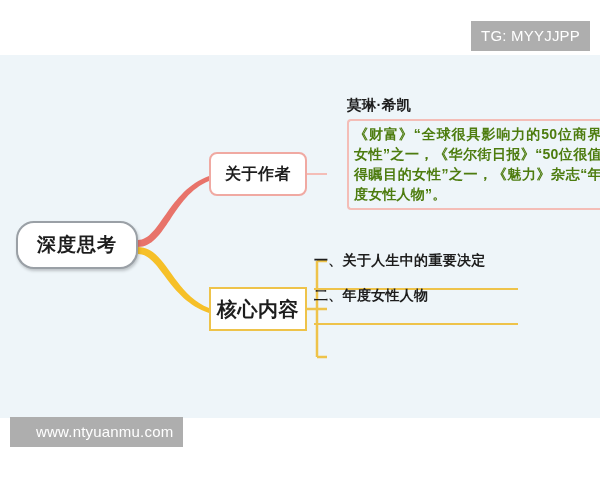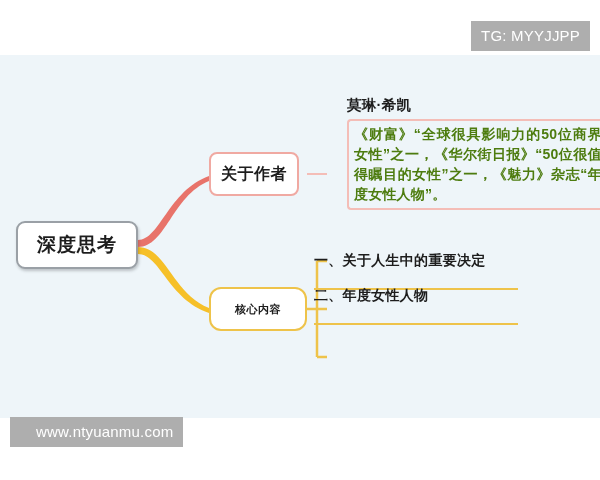--- a/index.html
+++ b/index.html
@@ -68,47 +68,47 @@
     color: #1d1d1d;
     white-space: nowrap;
   }
 
   #root-node {
     left: 16px;
     top: 166px;
     width: 122px;
     height: 48px;
     border: 2px solid #9aa0a6;
-    border-radius: 9px;
+    border-radius: 18px;
     font-size: 19px;
     letter-spacing: 1px;
     box-shadow: 1px 2px 3px rgba(60,64,67,.28);
     z-index: 4;
   }
 
   #branch-author {
     left: 209px;
     top: 97px;
-    width: 90px;
+    width: 98px;
     height: 44px;
     border: 2px solid #f0a9a2;
     border-radius: 8px;
     font-size: 16px;
     letter-spacing: .5px;
     z-index: 4;
   }
 
   #branch-core {
     left: 209px;
     top: 232px;
     width: 98px;
     height: 44px;
     border: 2px solid #eec34a;
-    border-radius: 12px;
-    font-size: 11px;
+    border-radius: 0;
+    font-size: 20px;
     letter-spacing: .5px;
     z-index: 4;
   }
 
   
   #author-detail {
     position: absolute;
     left: 327px;
     top: 42px;
     width: 257px;

